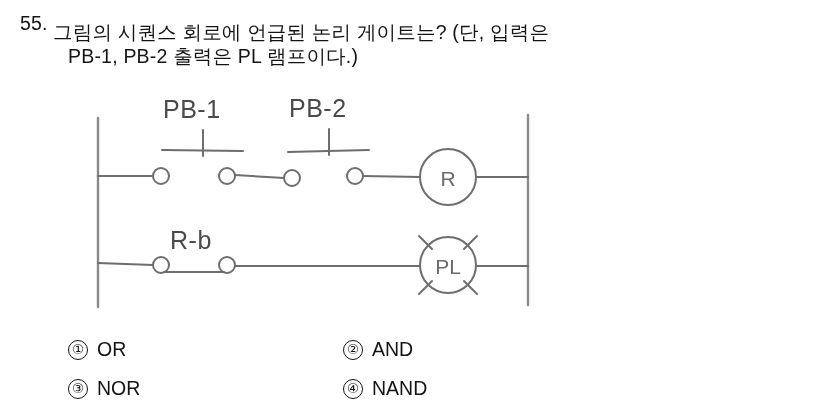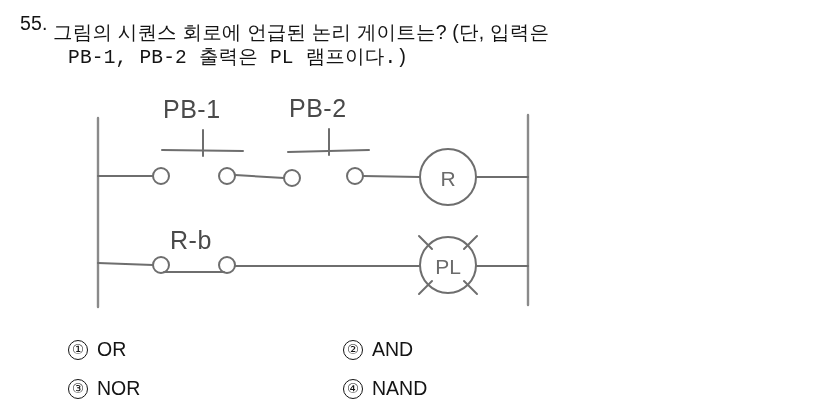--- a/index.html
+++ b/index.html
@@ -34,21 +34,20 @@
     left: 20px;
     top: 12px;
   }
   #question-line-1 {
     left: 53px;
     top: 19px;
   }
   #question-line-2 {
     left: 68px;
     top: 43px;
-    font-family: Liberation Mono, monospace;
   }
 
   
   #circuit-diagram {
     position: absolute;
     left: 0;
     top: 0;
     width: 826px;
     height: 330px;
   }

